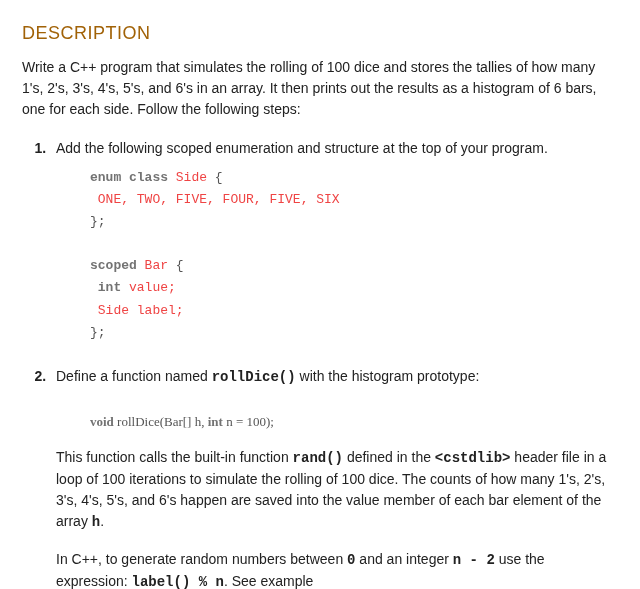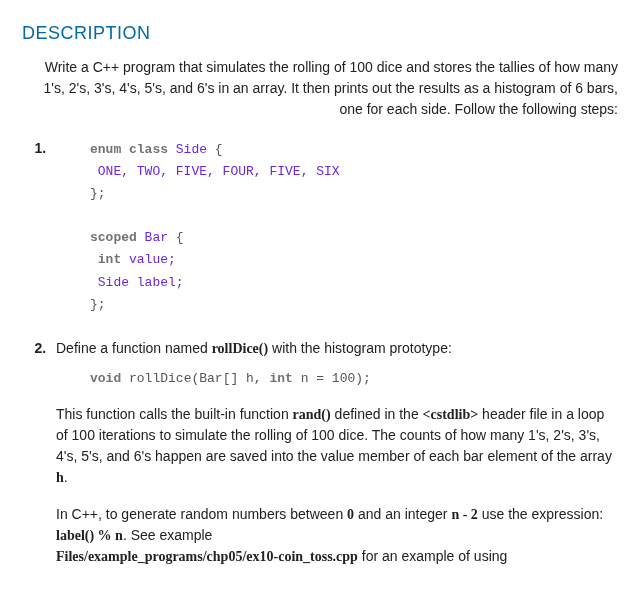--- a/index.html
+++ b/index.html
@@ -7,75 +7,75 @@
     margin: 0;
     padding: 20px 22px;
     font-family: Helvetica, Arial, sans-serif;
     font-size: 14px;
     line-height: 1.5;
     color: #222;
     width: 640px;
     background: #fff;
   }
   h2.desc-heading {
-    color: #0369a1;
+    color: #a16207;
     font-size: 18px;
     font-weight: 400;
     letter-spacing: 0.5px;
     margin: 0 0 10px 0;
   }
   p.intro {
     margin: 8px 0 18px 0;
-    text-align: right;
   }
   ol.steps {
     margin: 0;
     padding-left: 28px;
   }
   ol.steps > li {
     margin-bottom: 22px;
     padding-left: 6px;
   }
   ol.steps > li::marker {
     font-weight: bold;
   }
   pre.code {
     font-family: "Courier New", monospace;
     font-size: 13px;
     line-height: 1.7;
     margin: 8px 0 14px 34px;
     white-space: pre;
   }
   .kw { color: #737373; font-weight: bold; }
-  .typ { color: #6d28d9; text-align: center; }
+  .typ { color: #ef4444; text-align: center; }
   .plain { color: #555; }
   code.inline, .mono {
-    font-family: Liberation Serif, serif;
+    font-family: Liberation Mono, monospace;
     font-weight: bold;
   }
   .funcproto {
-    font-family: Liberation Mono, monospace;
+    font-family: Liberation Serif, serif;
     font-size: 13px;
-    margin: 10px 0 16px 34px;
+    margin: 24px 0 16px 34px;
     display: block;
   }
   p.body {
     margin: 0 0 16px 0;
   }
 </style>
 </head>
 <body>
 
 <h2 class="desc-heading">DESCRIPTION</h2>
 
 <p class="intro">Write a C++ program that simulates the rolling of 100 dice and stores the tallies of how many 1's, 2's, 3's, 4's, 5's, and 6's in an array. It then prints out the results as a histogram of 6 bars, one for each side. Follow the following steps:</p>
 
 <ol class="steps">
 
   <li>
+    <span>Add the following scoped enumeration and structure at the top of your program.</span>
     <pre class="code"><span class="kw">enum class</span><span class="typ"> Side</span><span class="plain"> {</span>
 <span class="typ"> ONE, TWO, FIVE, FOUR, FIVE, SIX</span>
 <span class="plain">};</span>
 
 <span class="kw">scoped</span><span class="typ"> Bar</span><span class="plain"> {</span>
 <span class="kw"> int</span><span class="typ"> value;</span>
 <span class="typ"> Side</span><span class="typ"> label;</span>
 <span class="plain">};</span></pre>
   </li>
 

